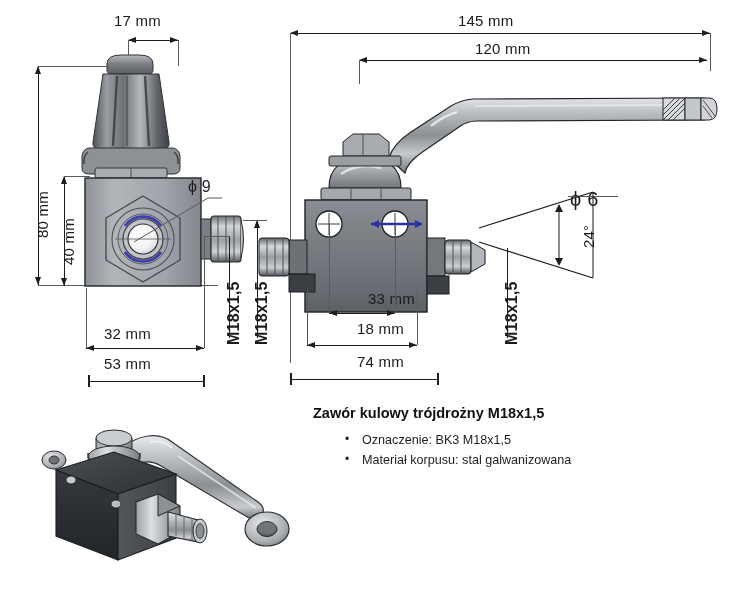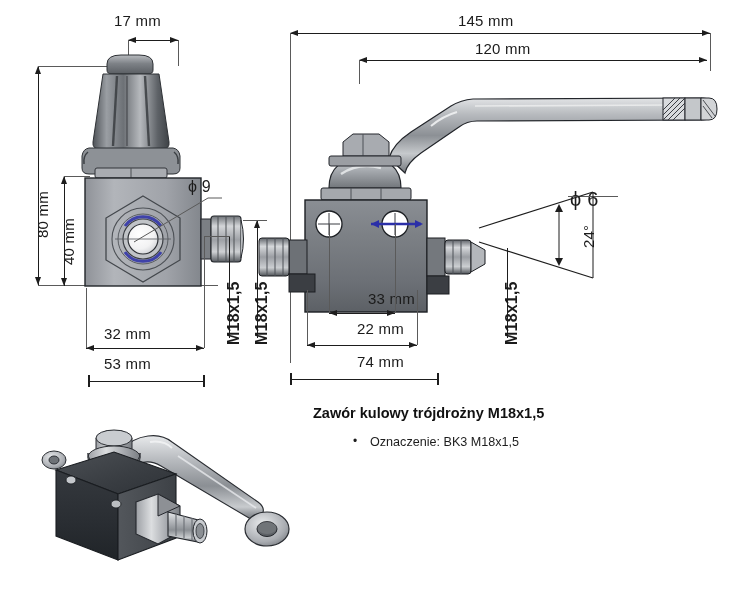--- a/index.html
+++ b/index.html
@@ -29,21 +29,21 @@
   .arrowU{border-bottom:8px solid #1d1d1d;}
   .arrowD{border-top:8px solid #1d1d1d;}
   .tick{position:absolute;width:2px;background:#1d1d1d;}
 
   
   .panel{position:absolute;left:313px;top:405px;width:410px;}
   .panel h2{
     margin:0 0 10px 0;font-size:14.5px;font-weight:bold;color:#111;
     letter-spacing:0px;
   }
-  .blist{margin:12px;padding:0;list-style:none;}
+  .blist{margin:4px;padding:0;list-style:none;}
   .blist li{
     position:relative;font-size:12.6px;line-height:19.6px;color:#1d1d1d;
     padding-left:45px;
   }
   .blist li:before{
     content:"\2022";position:absolute;left:28px;top:-1px;font-size:12px;color:#1d1d1d;
   }
 
   
   svg{display:block;overflow:visible;}
@@ -280,21 +280,21 @@
     </svg>
     <div class="dimtxt vert" style="left:305px;top:248px;font-size:15px;">24°</div>
 
     <div class="dimtxt" style="left:82px;top:290px;margin-left:11px;">33 mm</div>
     <div class="dimline" style="left:54px;top:313px;width:66px;"></div>
     <div class="arrowL" style="left:54px;top:309.5px;"></div>
     <div class="arrowR" style="left:112px;top:309.5px;"></div>
     <div class="extline" style="left:54px;top:224px;height:89px;"></div>
     <div class="extline" style="left:120px;top:224px;height:89px;"></div>
 
-    <div class="dimtxt" style="left:82px;top:320px;">22 mm</div>
+    <div class="dimtxt" style="left:82px;top:320px;">18 mm</div>
     <div class="dimline" style="left:32px;top:345px;width:110px;"></div>
     <div class="arrowL" style="left:32px;top:341.5px;"></div>
     <div class="arrowR" style="left:134px;top:341.5px;"></div>
     <div class="extline" style="left:32px;top:290px;height:55px;"></div>
     <div class="extline" style="left:142px;top:290px;height:55px;"></div>
 
     <div class="dimtxt" style="left:82px;top:353px;">74 mm</div>
     <div class="dimline" style="left:15px;top:379px;width:148px;"></div>
     <div class="tick" style="left:15px;top:373px;height:12px;"></div>
     <div class="tick" style="left:162px;top:373px;height:12px;"></div>
@@ -372,16 +372,17 @@
     <path d="M150,100 l30,8 v22 l-30,-6 z" fill="url(#pSteel)" stroke="#24272c" stroke-width="1.1"></path>
     <path d="M158,102 l0,22 M166,104 l0,22 M174,106 l0,22" stroke="#70747a" stroke-width="1.2"></path>
     <ellipse cx="182" cy="119" rx="7" ry="12" fill="#c9ccd0" stroke="#24272c" stroke-width="1"></ellipse>
     <ellipse cx="182" cy="119" rx="4" ry="7.5" fill="#8b8f94" stroke="#2a2d32" stroke-width="0.8"></ellipse>
   </svg>
 
   <div class="panel">
     <h2>Zawór kulowy trójdrożny M18x1,5</h2>
     <ul class="blist">
       <li>Oznaczenie: BK3 M18x1,5</li>
+      <li>Materiał korpusu: stal galwanizowana</li>
     </ul>
   </div>
 
 </div>
 
 </body></html>

